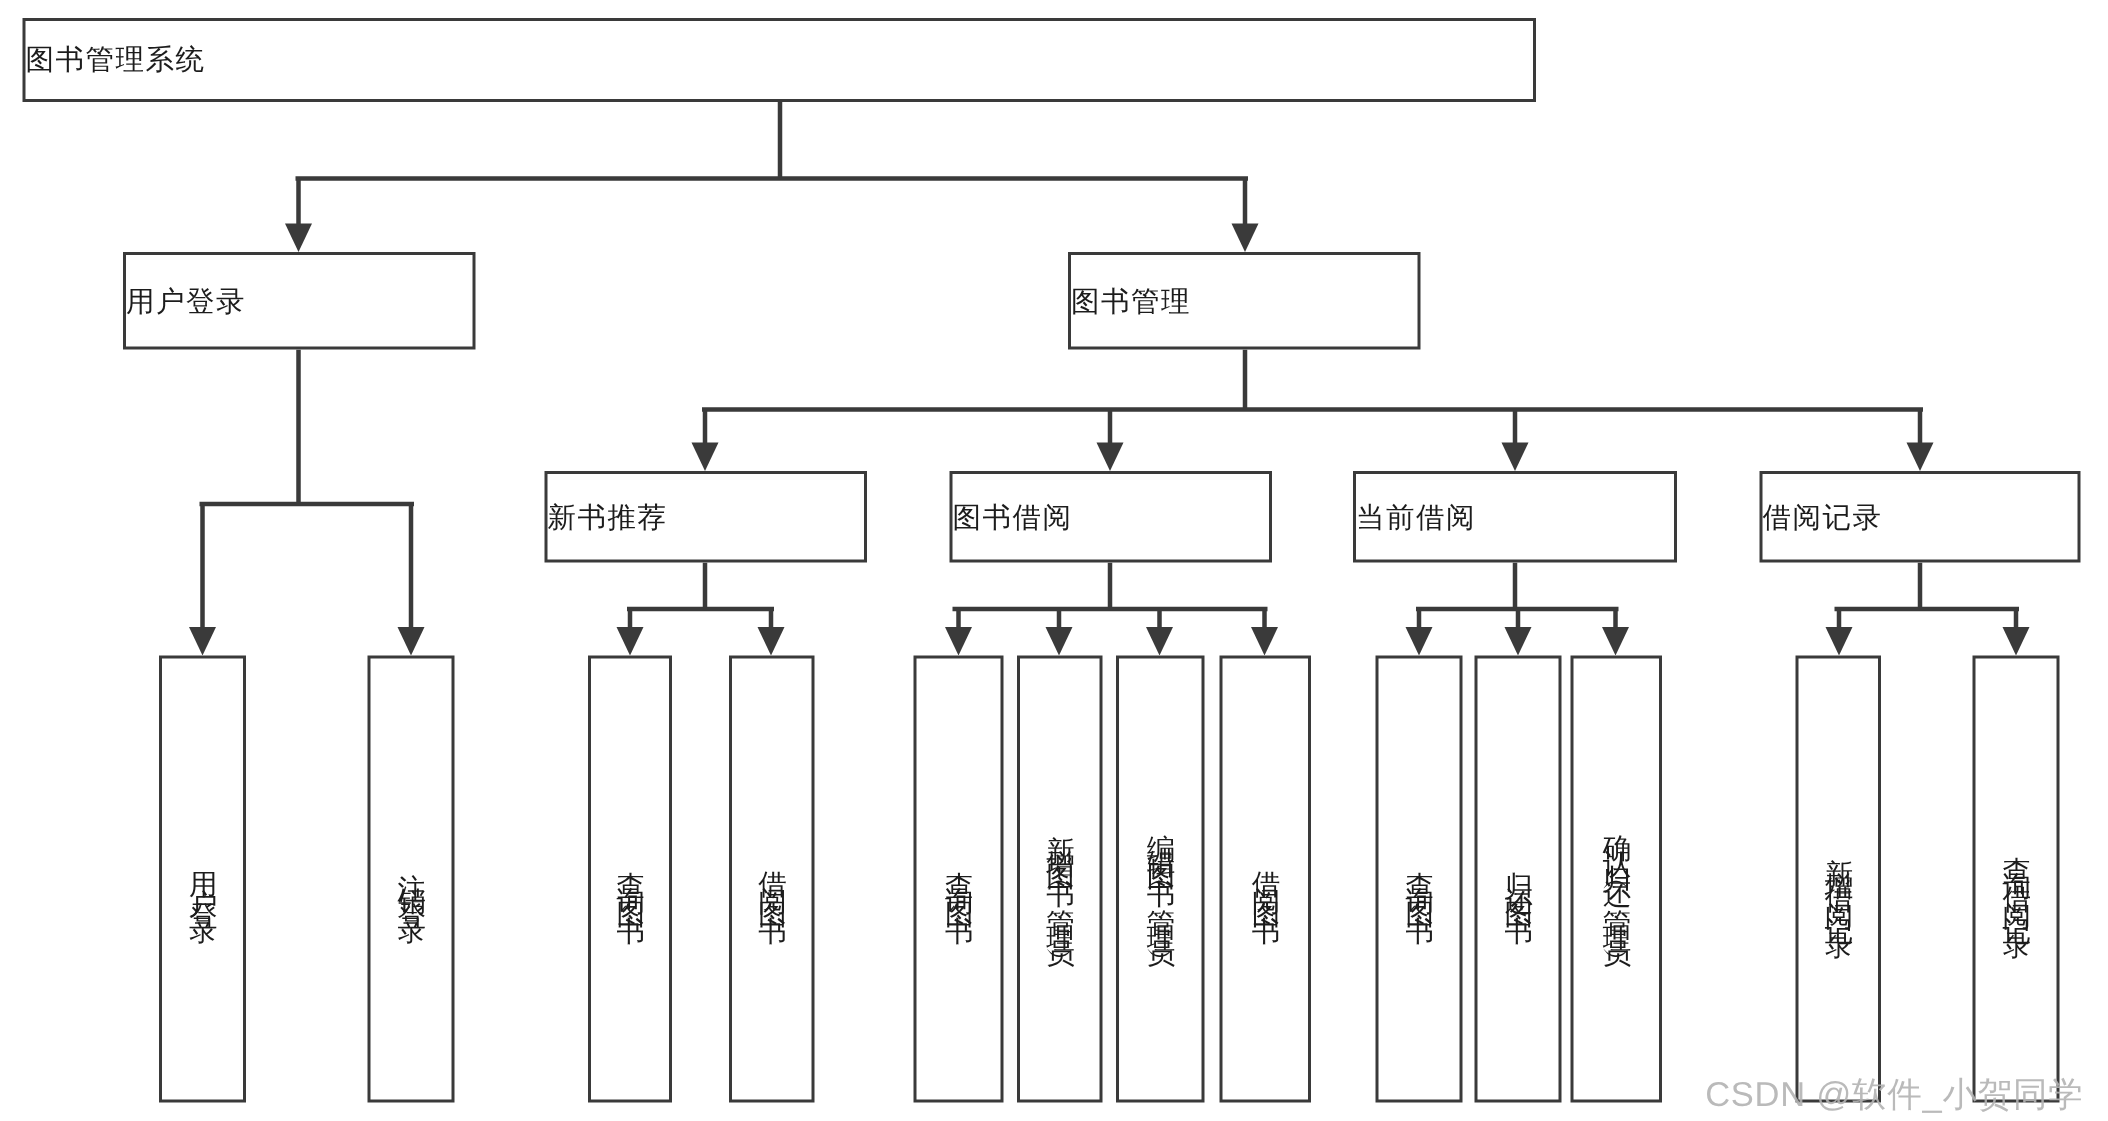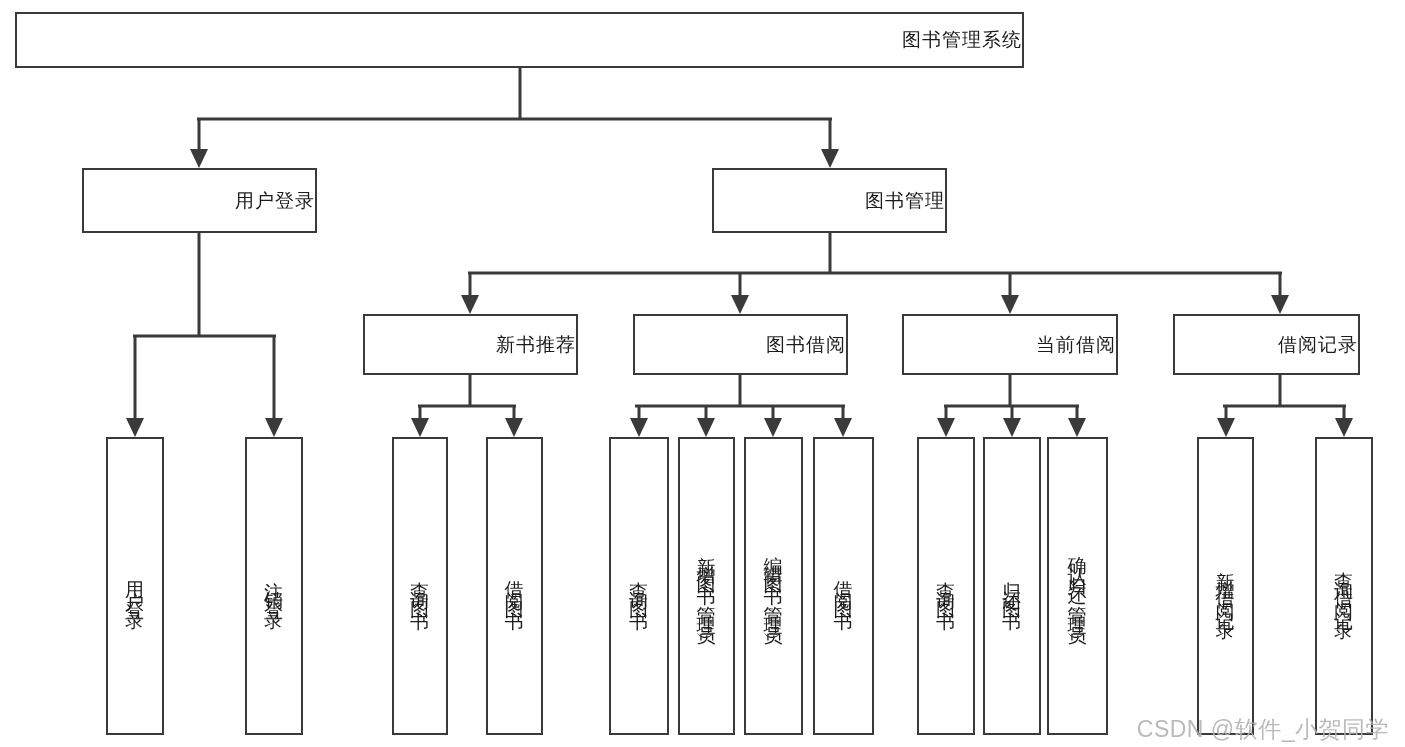--- a/index.html
+++ b/index.html
@@ -26,21 +26,21 @@
     width: 1405px; height: 747px;
     color: var(--line);
   }
 
   .hnode {
     position: absolute;
     border: 2.5px solid var(--line);
     background: var(--background);
     display: flex;
     align-items: center;
-    justify-content: flex-end;
+    justify-content: flex-start;
     font-size: 19px;
     color: var(--text);
     letter-spacing: 1px;
   }
 
   .vnode {
     position: absolute;
     top: 437px;
     height: 298px;
     border: 2.5px solid var(--line);
@@ -61,21 +61,21 @@
 
   
   .n-root           { left: 15px;   top: 12px;  width: 1009px; height: 56px; }
   
   .n-user-login     { left: 82px;   top: 168px; width: 235px;  height: 65px; }
   .n-book-mgmt      { left: 712px;  top: 168px; width: 235px;  height: 65px; }
   
   .n-new-book       { left: 363px;  top: 314px; width: 215px;  height: 61px; }
   .n-book-borrow    { left: 633px;  top: 314px; width: 215px;  height: 61px; }
   .n-current-borrow { left: 902px;  top: 314px; width: 216px;  height: 61px; }
-  .n-borrow-record  { left: 1173px; top: 314px; width: 187px;  height: 61px; }
+  .n-borrow-record  { left: 1173px; top: 314px; width: 214px;  height: 61px; }
   
   .l-user-login  { left: 106px;  width: 58px; }
   .l-logout      { left: 245px;  width: 58px; }
   .l-nb-query    { left: 392px;  width: 56px; }
   .l-nb-borrow   { left: 486px;  width: 57px; }
   .l-bb-query    { left: 609px;  width: 60px; }
   .l-bb-add      { left: 678px;  width: 57px; }
   .l-bb-edit     { left: 744px;  width: 59px; }
   .l-bb-borrow   { left: 813px;  width: 61px; }
   .l-cb-query    { left: 917px;  width: 58px; }

